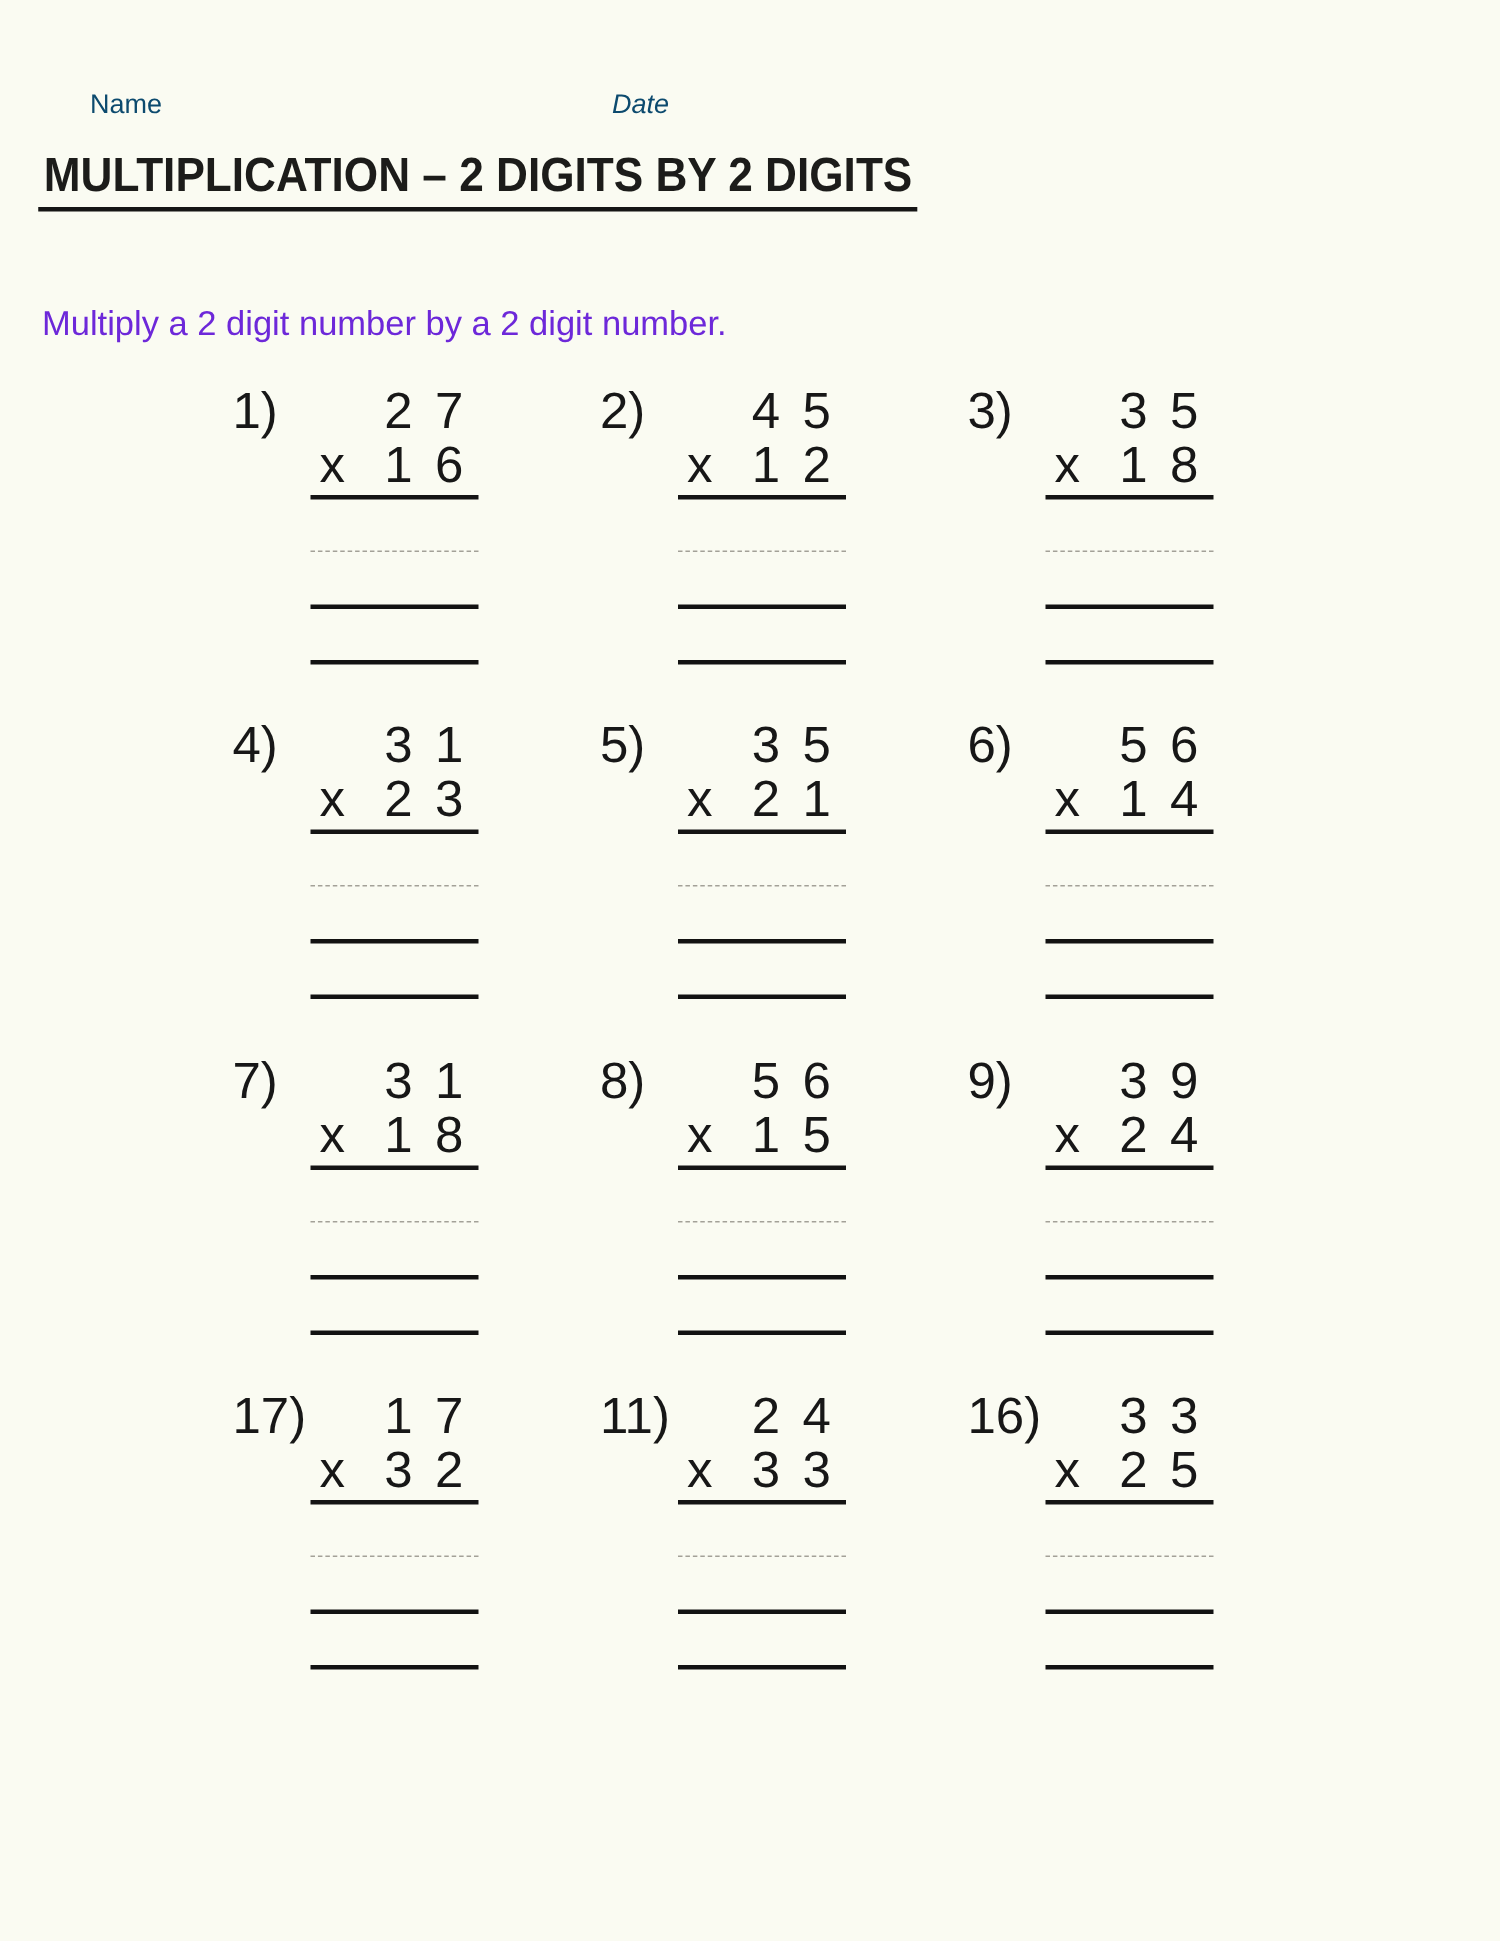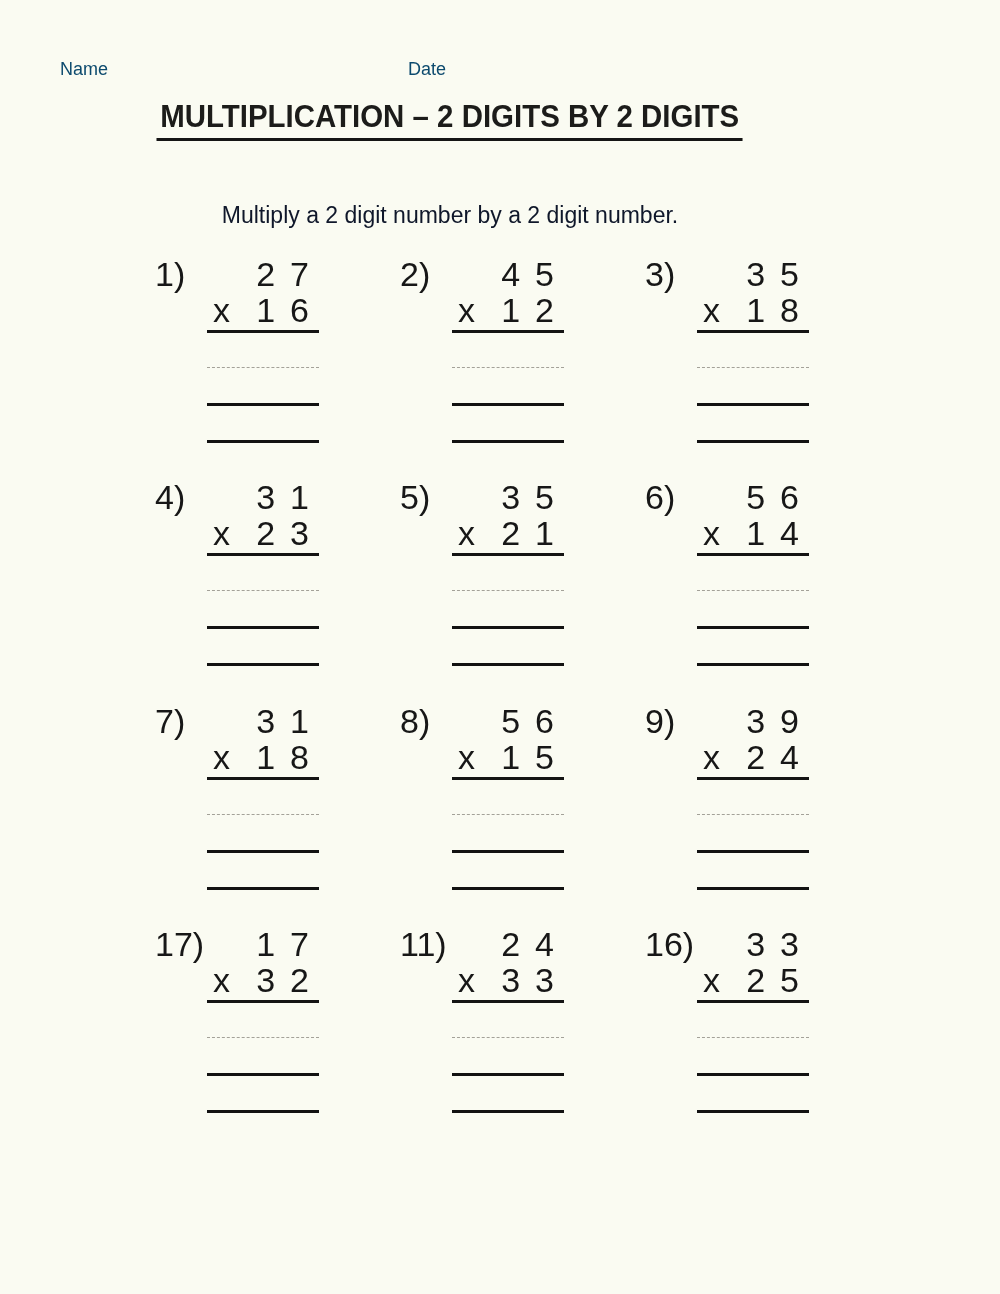--- a/index.html
+++ b/index.html
@@ -9,42 +9,42 @@
     width: 1000px;
     height: 1294px;
     background: #fafbf2;
     font-family: "Liberation Sans", sans-serif;
     color: #1c1c1a;
     overflow: hidden;
   }
   
   .hdr-label { position: absolute; top: 59px; font-size: 18px; color: #0c4a6e; }
   .name-label { left: 60px; }
-  .date-label { left: 408px; }
+  .date-label { left: 408px; font-style: italic; }
 
   
-  .title-wrap { position: absolute; left: 0; width: 900px; text-align: center; }
+  .title-wrap { position: absolute; left: 0; width: 900px; }
   .title-main-wrap { top: 98px; }
   .title-sheet-wrap { top: 155px; }
   .title-sub-wrap  { top: 202px; }
   .title-main {
     display: inline-block;
     font-size: 32px; font-weight: bold; letter-spacing: 0px;
     border-bottom: 3px solid #151515; padding: 0 4px 3px 4px;
     transform: scaleX(0.92); transform-origin: center;
     white-space: nowrap;
   }
   .title-sheet {
     display: inline-block;
     font-size: 32px; font-weight: bold;
     border-bottom: 3px solid #151515; padding: 0 6px 3px 6px;
     transform: scaleX(0.80); transform-origin: center;
     white-space: nowrap;
   }
-  .title-sub { display: inline-block; font-size: 23px; color: #0f172a; white-space: nowrap; }
+  .title-sub { display: inline-block; font-size: 23px; color: #6d28d9; white-space: nowrap; margin-left: 28px; }
 
   
   .prow {
     position: absolute; left: 0; width: 1000px;
     display: flex; padding-left: 155px;
   }
   .problem { display: flex; width: 164px; margin-right: 81px; flex-shrink: 0; }
   .problem:last-child { margin-right: 0; }
   .plabel {
     width: 52px; flex-shrink: 0;

